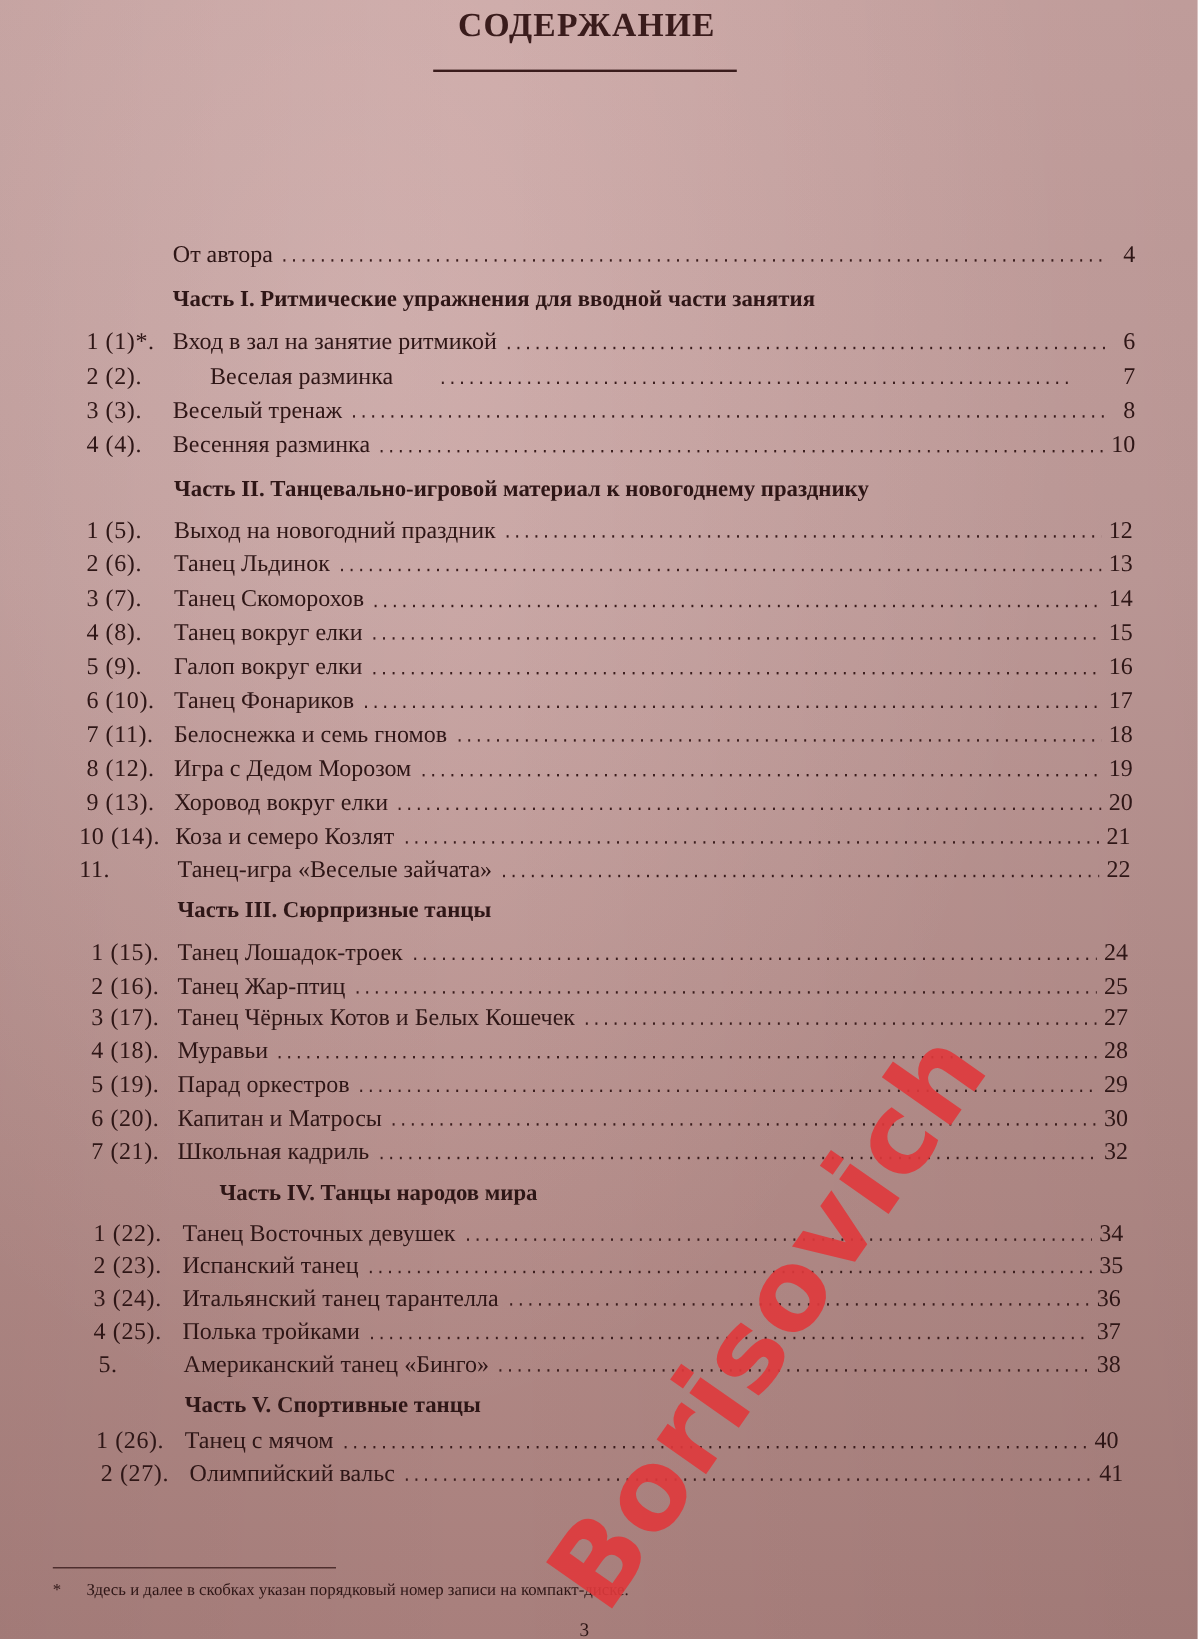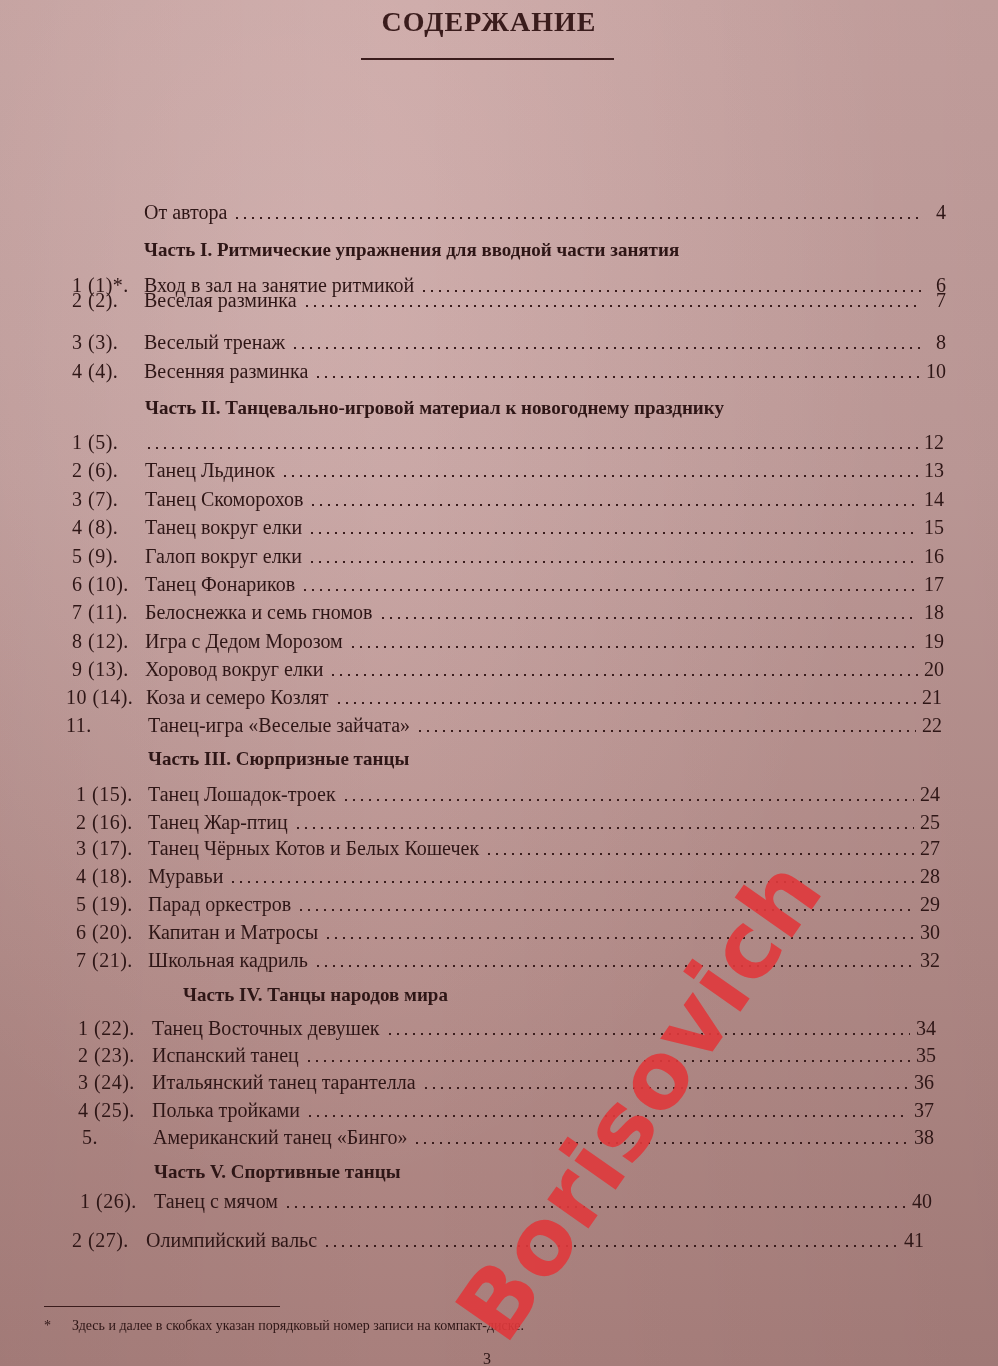--- a/index.html
+++ b/index.html
@@ -74,21 +74,21 @@
     <span class="page">4</span>
   </div>
 
   <div class="part" style="top:239px; left:144px;">Часть I. Ритмические упражнения для вводной части занятия</div>
   <div class="row" style="top:273px; left:72px; width:874px;">
     <span class="num" style="width:72px">1 (1)*.</span>
     <span class="label">Вход в зал на занятие ритмикой</span>
     <span class="leader"></span>
     <span class="page">6</span>
   </div>
-  <div class="row" style="top:288px; left:72px; width:874px;">
+  <div class="row" style="top:302px; left:72px; width:874px;gap:31px;">
     <span class="num" style="width:72px">2 (2).</span>
     <span class="label">Веселая разминка</span>
     <span class="leader"></span>
     <span class="page">7</span>
   </div>
   <div class="row" style="top:330px; left:72px; width:874px;">
     <span class="num" style="width:72px">3 (3).</span>
     <span class="label">Веселый тренаж</span>
     <span class="leader"></span>
     <span class="page">8</span>
@@ -96,20 +96,21 @@
   <div class="row" style="top:359px; left:72px; width:874px;">
     <span class="num" style="width:72px">4 (4).</span>
     <span class="label">Весенняя разминка</span>
     <span class="leader"></span>
     <span class="page">10</span>
   </div>
 
   <div class="part" style="top:397px; left:145px;">Часть II. Танцевально-игровой материал к новогоднему празднику</div>
   <div class="row" style="top:430px; left:72px; width:872px;">
     <span class="num" style="width:73px">1 (5).</span>
+    <span class="label">Выход на новогодний праздник</span>
     <span class="leader"></span>
     <span class="page">12</span>
   </div>
   <div class="row" style="top:458px; left:72px; width:872px;">
     <span class="num" style="width:73px">2 (6).</span>
     <span class="label">Танец Льдинок</span>
     <span class="leader"></span>
     <span class="page">13</span>
   </div>
   <div class="row" style="top:487px; left:72px; width:872px;align-items:flex-end;">
@@ -243,21 +244,21 @@
     <span class="page">38</span>
   </div>
 
   <div class="part" style="top:1161px; left:154px;">Часть V. Спортивные танцы</div>
   <div class="row" style="top:1189px; left:80px; width:852px;">
     <span class="num" style="width:74px">1 (26).</span>
     <span class="label">Танец с мячом</span>
     <span class="leader"></span>
     <span class="page">40</span>
   </div>
-  <div class="row" style="top:1216px; left:72px; width:852px;margin-top:12px;">
+  <div class="row" style="top:1216px; left:84px; width:852px;">
     <span class="num" style="width:74px">2 (27).</span>
     <span class="label">Олимпийский вальс</span>
     <span class="leader"></span>
     <span class="page">41</span>
   </div>
 </div>
 
 <div class="footnote-rule"></div>
 <div class="footnote">
   <span class="star">*</span><span>Здесь и далее в скобках указан порядковый номер записи на компакт-диске.</span>

